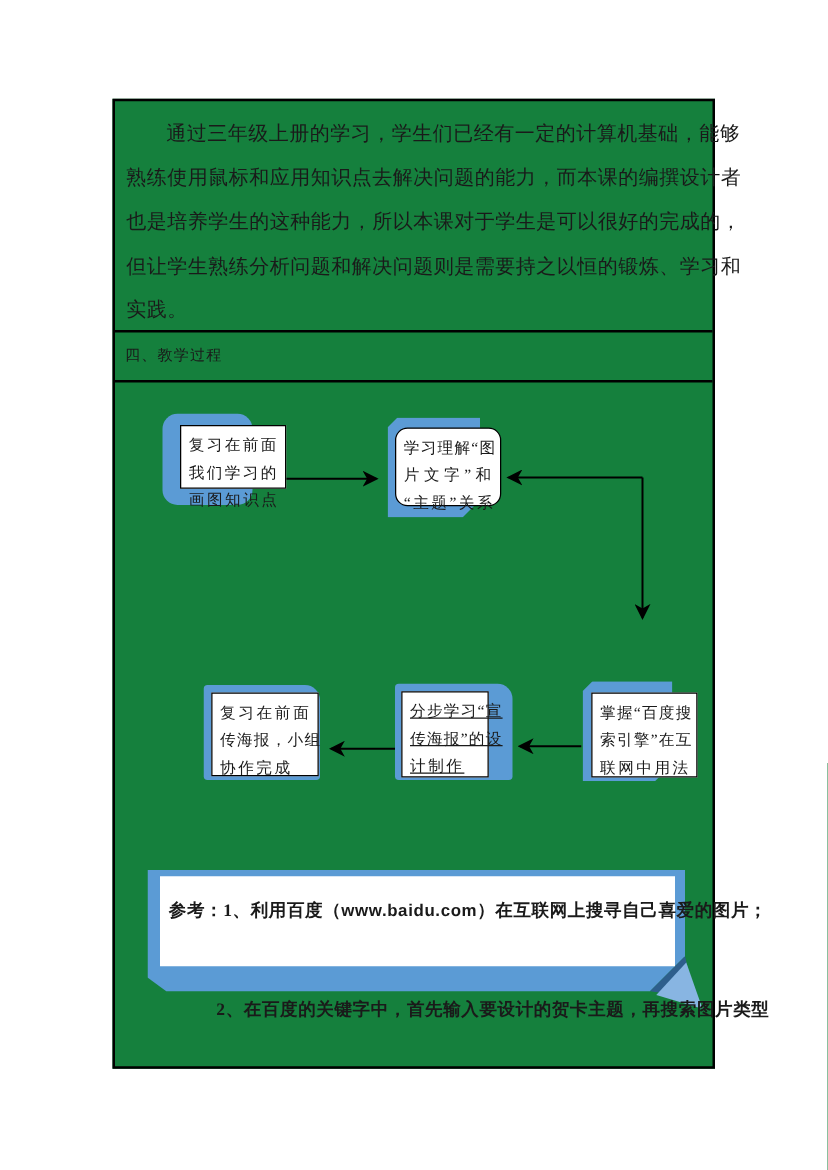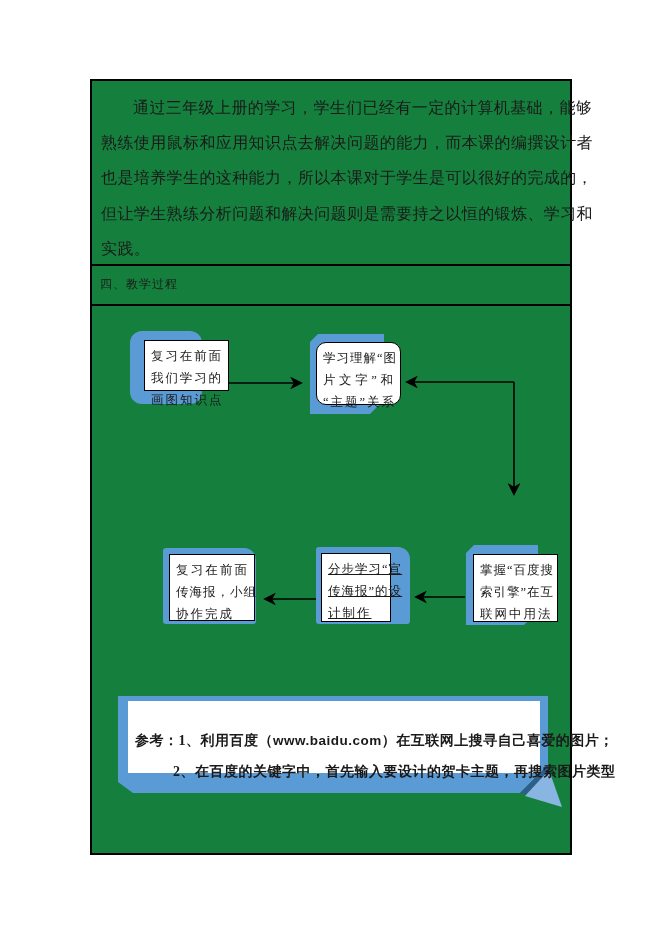--- a/index.html
+++ b/index.html
@@ -38,24 +38,24 @@
   .node-line{
     text-align:justify;text-align-last:justify;text-justify:inter-character;
     letter-spacing:1px;white-space:nowrap;
   }
   .node-line.last{text-align-last:left;letter-spacing:2px;}
   
   .banner{position:absolute;left:26px;top:390px;width:452px;height:115px;}
   .banner svg{position:absolute;left:0;top:0;}
   .banner-panel{
     position:absolute;left:10px;top:5px;width:412px;height:72px;background:#fff;
-    box-sizing:border-box;padding:24px 0 0 7px;
+    box-sizing:border-box;padding:12px 0 0 7px;
   }
   .banner-line{font-size:14px;line-height:31px;font-weight:600;letter-spacing:.5px;white-space:nowrap;}
-  .banner-line.second{padding-left:38px;}
+  .banner-line.second{padding-left:38px;margin-top:48px;}
   .banner-url{font-family:"Liberation Sans","DejaVu Sans",sans-serif;font-weight:700;font-size:13.5px;}
 </style>
 </head>
 <body>
 
 <div class="doc-table">
 
   <div class="cell-para">
     <div class="para-line first">通过三年级上册的学习，学生们已经有一定的计算机基础，能够</div>
     <div class="para-line">熟练使用鼠标和应用知识点去解决问题的能力，而本课的编撰设计者</div>

